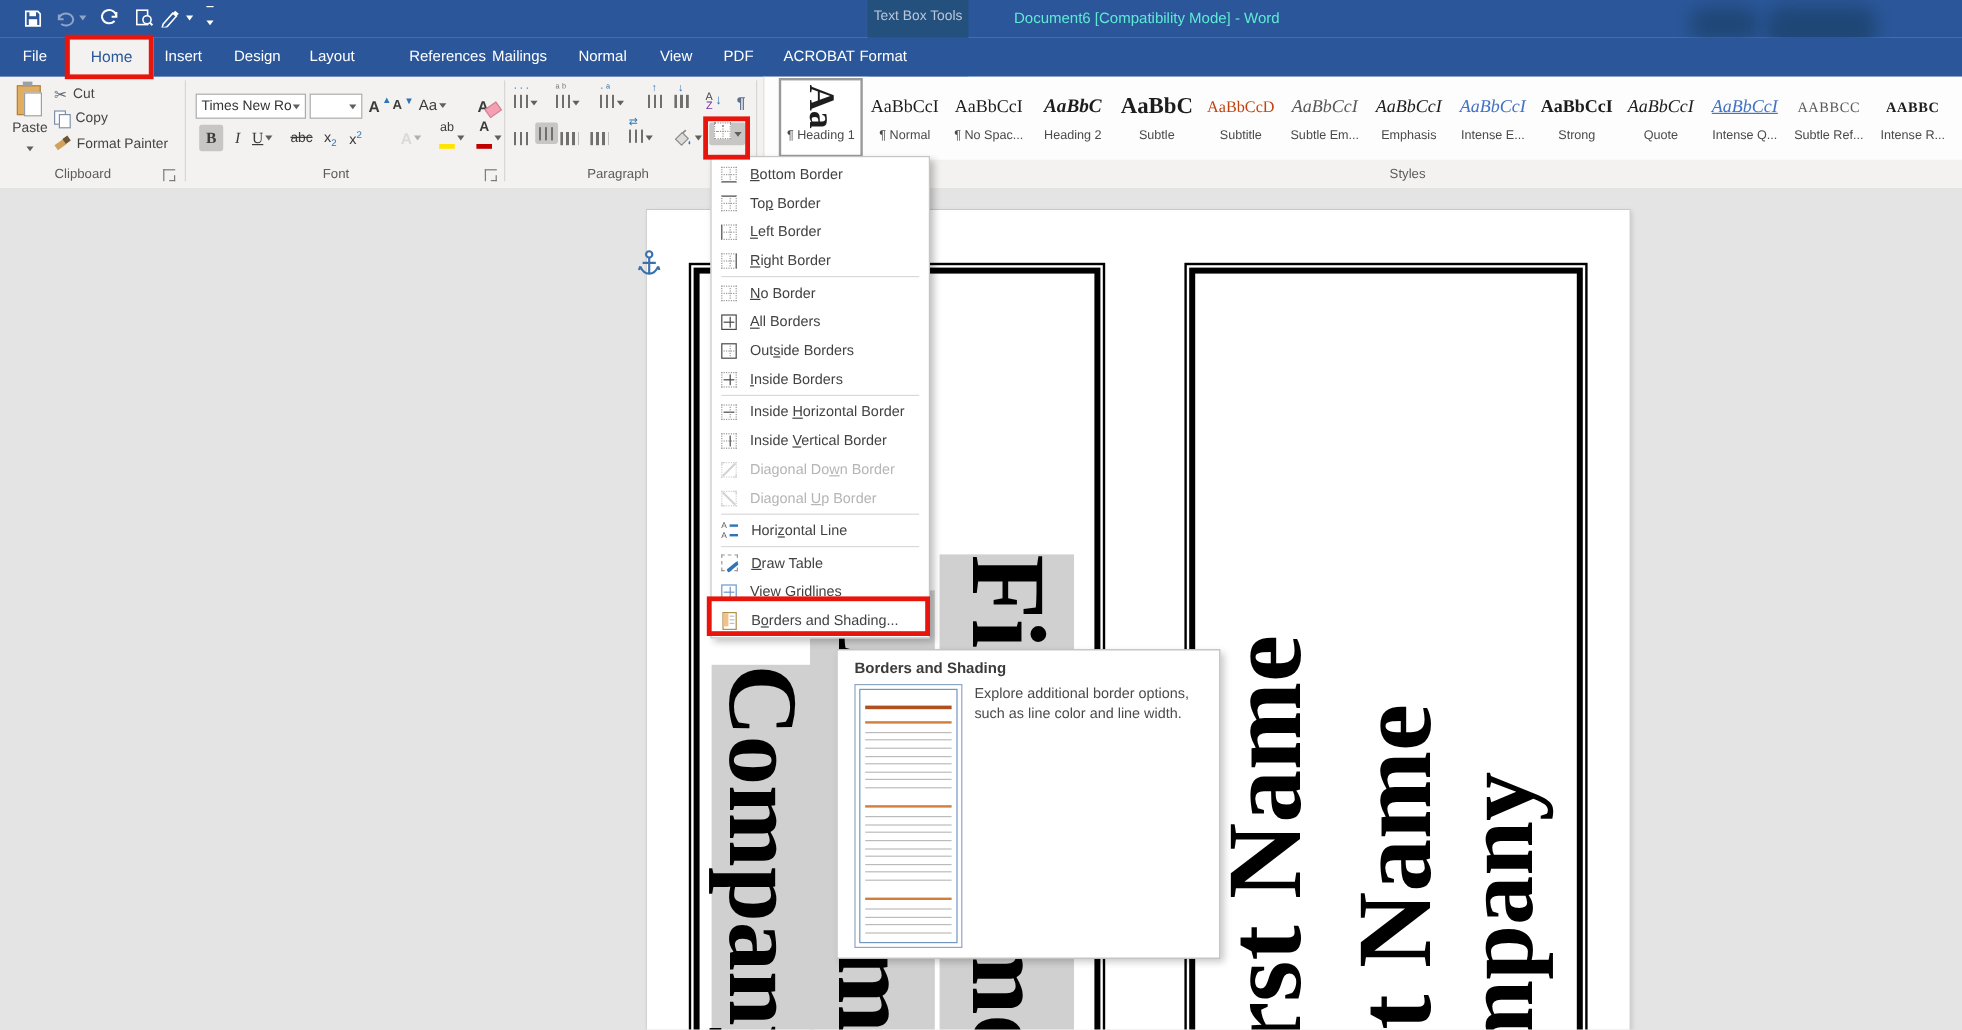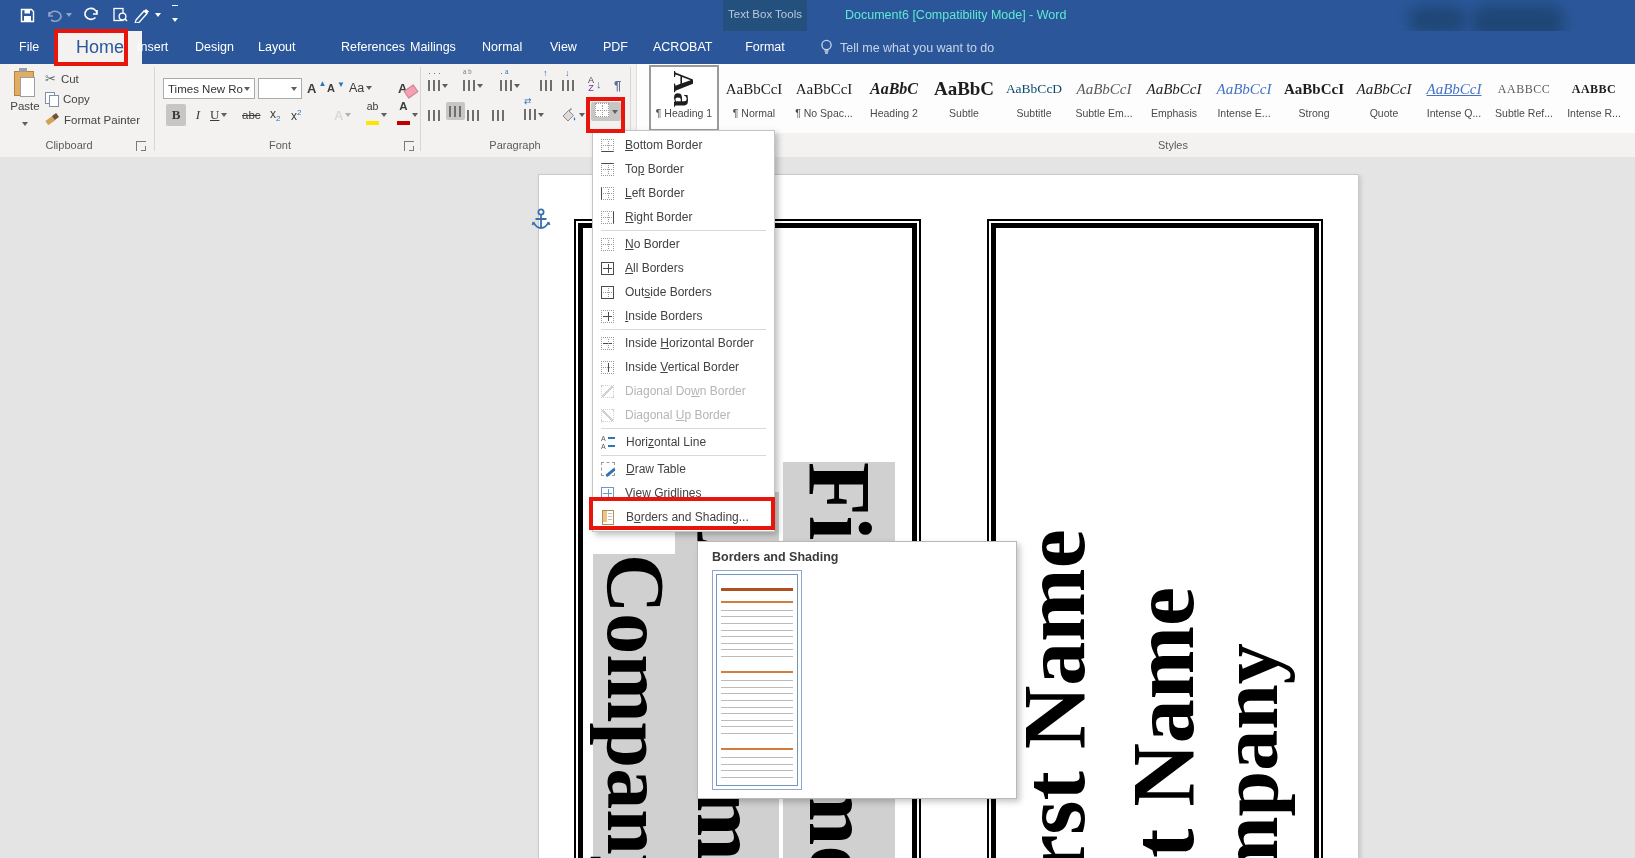--- a/index.html
+++ b/index.html
@@ -7,22 +7,22 @@
   .abs{position:absolute}
   
   #titlebar{position:absolute;left:0;top:0;width:1635px;height:31px;background:#2b579a}
   #tabrow{position:absolute;left:0;top:31px;width:1635px;height:33px;background:#2b579a}
   #ctxbg{position:absolute;left:723px;top:0;width:84px;height:64px;background:#24507e}
   #ctxlabel{position:absolute;left:723px;top:8px;width:84px;text-align:center;color:#b9c7da;font-size:11.5px;white-space:nowrap}
   #doctitle{position:absolute;left:845px;top:8px;color:#5eead4;font-size:12.5px;white-space:nowrap}
   .blurblob{position:absolute;background:#1d4470;filter:blur(7px);opacity:.85;border-radius:14px}
   .qat-ic{position:absolute;top:5px;height:20px;display:flex;align-items:center}
   .tab{position:absolute;top:0;height:33px;line-height:33px;color:#fff;font-size:12.5px;white-space:nowrap}
-  #home-tab{position:absolute;left:58px;top:0;width:84px;height:33px;background:#f3f2f1;color:#2b579a;
-    text-align:center;line-height:33px;font-size:18px}
+  #home-tab{position:absolute;left:58px;top:0;width:70px;height:33px;background:#f3f2f1;color:#2b579a;
+    text-align:center;line-height:33px;font-size:13px}
   #tellme{position:absolute;left:820px;top:0;height:33px;display:flex;align-items:center;gap:7px;color:#c8d4e8;font-size:12.5px}
   
   #ribbon{position:absolute;left:0;top:64px;width:1635px;height:93px;background:#f3f2f1;border-bottom:1px solid #d6d4d2}
   .gdiv{position:absolute;top:3px;width:1px;height:84px;background:#d8d6d4}
   .glabel{position:absolute;top:75px;font-size:11px;color:#5d5b59;text-align:center}
   .launcher{position:absolute;top:77px;width:9px;height:9px;border-left:1px solid #7a7a7a;border-top:1px solid #7a7a7a}
   .launcher i{position:absolute;right:0;bottom:0;width:4px;height:4px;border-right:1.5px solid #7a7a7a;border-bottom:1.5px solid #7a7a7a}
   .rbtn-lbl{font-size:11.5px;color:#444}
   .caret{display:inline-block;width:0;height:0;border-left:3.5px solid transparent;border-right:3.5px solid transparent;border-top:4px solid #5f5f5f}
   .caret.w{border-top-color:#fff}.caret.b{border-top-color:#8ea5c8}
@@ -40,21 +40,21 @@
   .bgrid .bv{position:absolute;top:1px;bottom:1px;left:50%;border-left-width:1px;border-left-style:dotted}
   .dis{opacity:.45}
   
   #styles-bg{position:absolute;left:636px;top:0;width:999px;height:69px;background:#fdfdfd;border-left:1px solid #e0dedc}
   .sg-item{position:absolute;top:3px;width:66px;height:62px;text-align:center;cursor:default;overflow:hidden}
   .sg-item.sel{outline:2px solid #9a9a9a;background:#fff}
   .sg-prev{height:40px;line-height:44px;font-family:"Liberation Serif",serif;font-size:15px;color:#1d1d1d;overflow:hidden}
   .sg-name{font-size:10.5px;color:#4a4a4a;white-space:nowrap}
   .k-h2 .sg-prev{font-weight:bold;font-style:italic;font-size:16px}
   .k-title .sg-prev{font-weight:bold;font-size:19px}
-  .k-subtitle .sg-prev{font-size:13.5px;color:#0c4a6e}
+  .k-subtitle .sg-prev{font-size:13.5px;color:#c2410c}
   .k-italic .sg-prev{font-style:italic}
   .k-italic-gray .sg-prev{font-style:italic;color:#595959}
   .k-italic-blue .sg-prev{font-style:italic;color:#4472c4}
   .k-italic-blue-underline .sg-prev{font-style:italic;color:#4472c4;text-decoration:underline}
   .k-bold .sg-prev{font-weight:bold}
   .k-smallcaps .sg-prev{font-size:12px;color:#5a5a5a;letter-spacing:.5px}
   .k-smallcaps-bold .sg-prev{font-size:12px;font-weight:bold;letter-spacing:.5px}
   .rotAa{display:inline-block;transform:rotate(90deg);font-weight:bold;font-size:30px}
   
   #docarea{position:absolute;left:0;top:157px;width:1635px;height:701px;background:#e4e4e4}
@@ -136,28 +136,21 @@
   <div id="home-tab">Home</div>
   <span class="tab" style="left:137px">Insert</span>
   <span class="tab" style="left:195px">Design</span>
   <span class="tab" style="left:258px">Layout</span>
   <span class="tab" style="left:341px">References</span>
   <span class="tab" style="left:410px">Mailings</span>
   <span class="tab" style="left:482px">Normal</span>
   <span class="tab" style="left:550px">View</span>
   <span class="tab" style="left:603px">PDF</span>
   <span class="tab" style="left:653px">ACROBAT</span>
-  <span class="tab" style="left:723px;width:84px;text-align:center">Format</span>
-  <div id="tellme">
-    <svg width="13" height="17" viewBox="0 0 13 17">
-        <circle cx="6.5" cy="6" r="4.6" fill="none" stroke="#c8d4e8" stroke-width="1.3"></circle>
-        <path d="M4.5 12 h4 M5 14 h3" stroke="#c8d4e8" stroke-width="1.3"></path>
-      </svg>
-    <span>Tell me what you want to do</span>
-  </div>
+  <span class="tab" style="left:694px;width:84px;text-align:center">Format</span>
 </div>
 
 <div id="ribbon">
 
   <div class="abs" style="left:6px;top:4px;width:38px;height:66px;text-align:center">
     <span style="display:inline-block;position:relative;width:22px;height:26px;margin-top:2px">
       <span class="abs" style="left:0;top:1px;width:18px;height:23px;background:#e0ad62;border:1px solid #b5833c"></span>
       <span class="abs" style="left:5px;top:-2px;width:8px;height:4px;background:#9aa0a6"></span>
       <span class="abs" style="left:6px;top:7px;width:13px;height:18px;background:#fff;border:1px solid #9aa0a6"></span>
     </span>
@@ -535,17 +528,18 @@
       <div class="t-line" style="background: rgb(187, 187, 187); top: 142.2px; height: 1px;"></div>
       <div class="t-line" style="background: rgb(187, 187, 187); top: 148.8px; height: 1px;"></div>
       <div class="t-line" style="background: rgb(187, 187, 187); top: 155.4px; height: 1px;"></div>
       <div class="t-line" style="background: rgb(187, 187, 187); top: 162px; height: 1px;"></div>
       <div class="t-line" style="background: rgb(210, 125, 60); top: 177.4px; height: 2px;"></div>
       <div class="t-line" style="background: rgb(187, 187, 187); top: 186.2px; height: 1px;"></div>
       <div class="t-line" style="background: rgb(187, 187, 187); top: 192.8px; height: 1px;"></div>
       <div class="t-line" style="background: rgb(187, 187, 187); top: 199.4px; height: 1px;"></div>
       <div class="t-line" style="background: rgb(187, 187, 187); top: 206px; height: 1px;"></div>
     </div>
+  <div id="tt-body">Explore additional border options, such as line color and line width.</div>
 </div>
 
 <div class="red-box" style="left:54px;top:29px;width:74px;height:37px"></div>
 <div class="red-box" style="left:586px;top:97px;width:39px;height:36px"></div>
 <div class="red-box" style="left:589px;top:497px;width:186px;height:33px"></div>
 
 </body></html>

